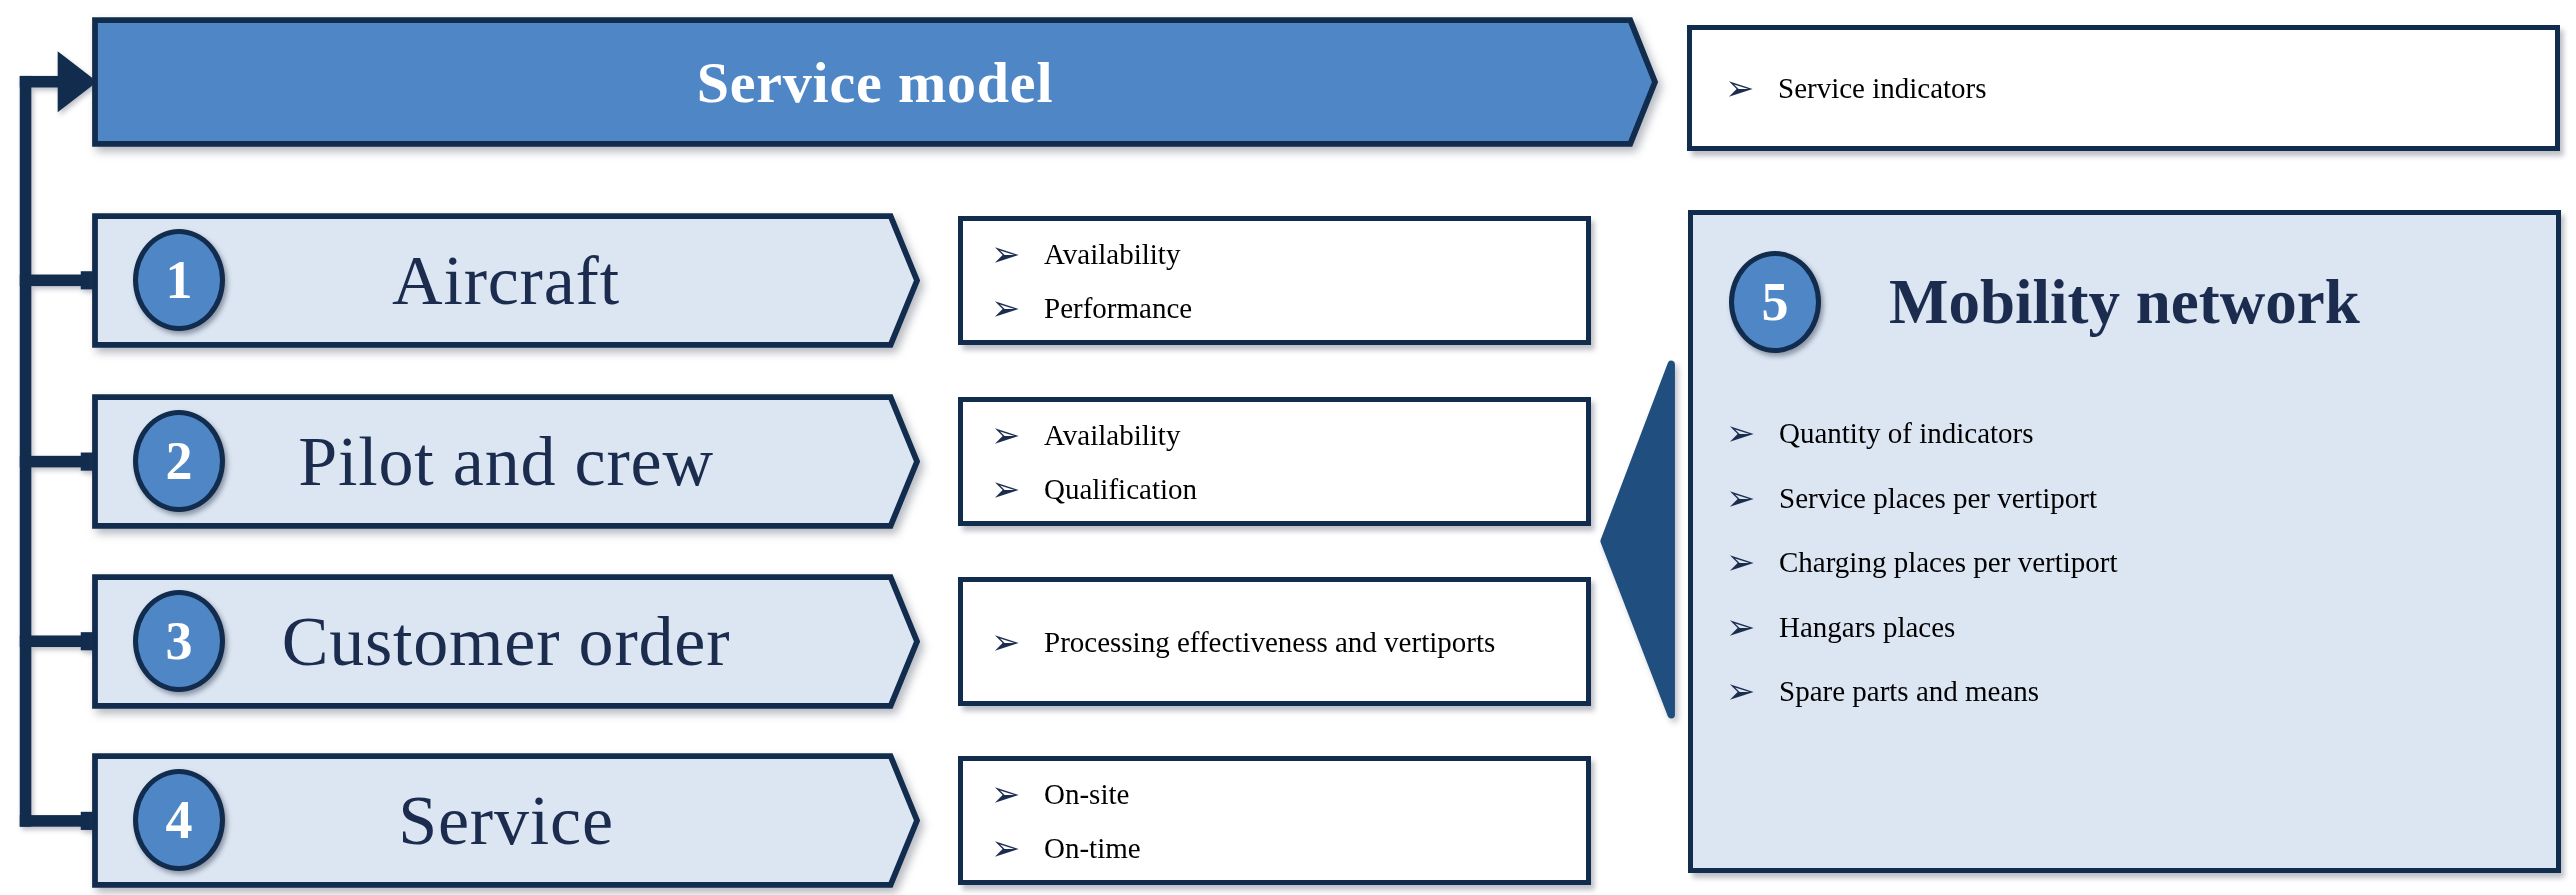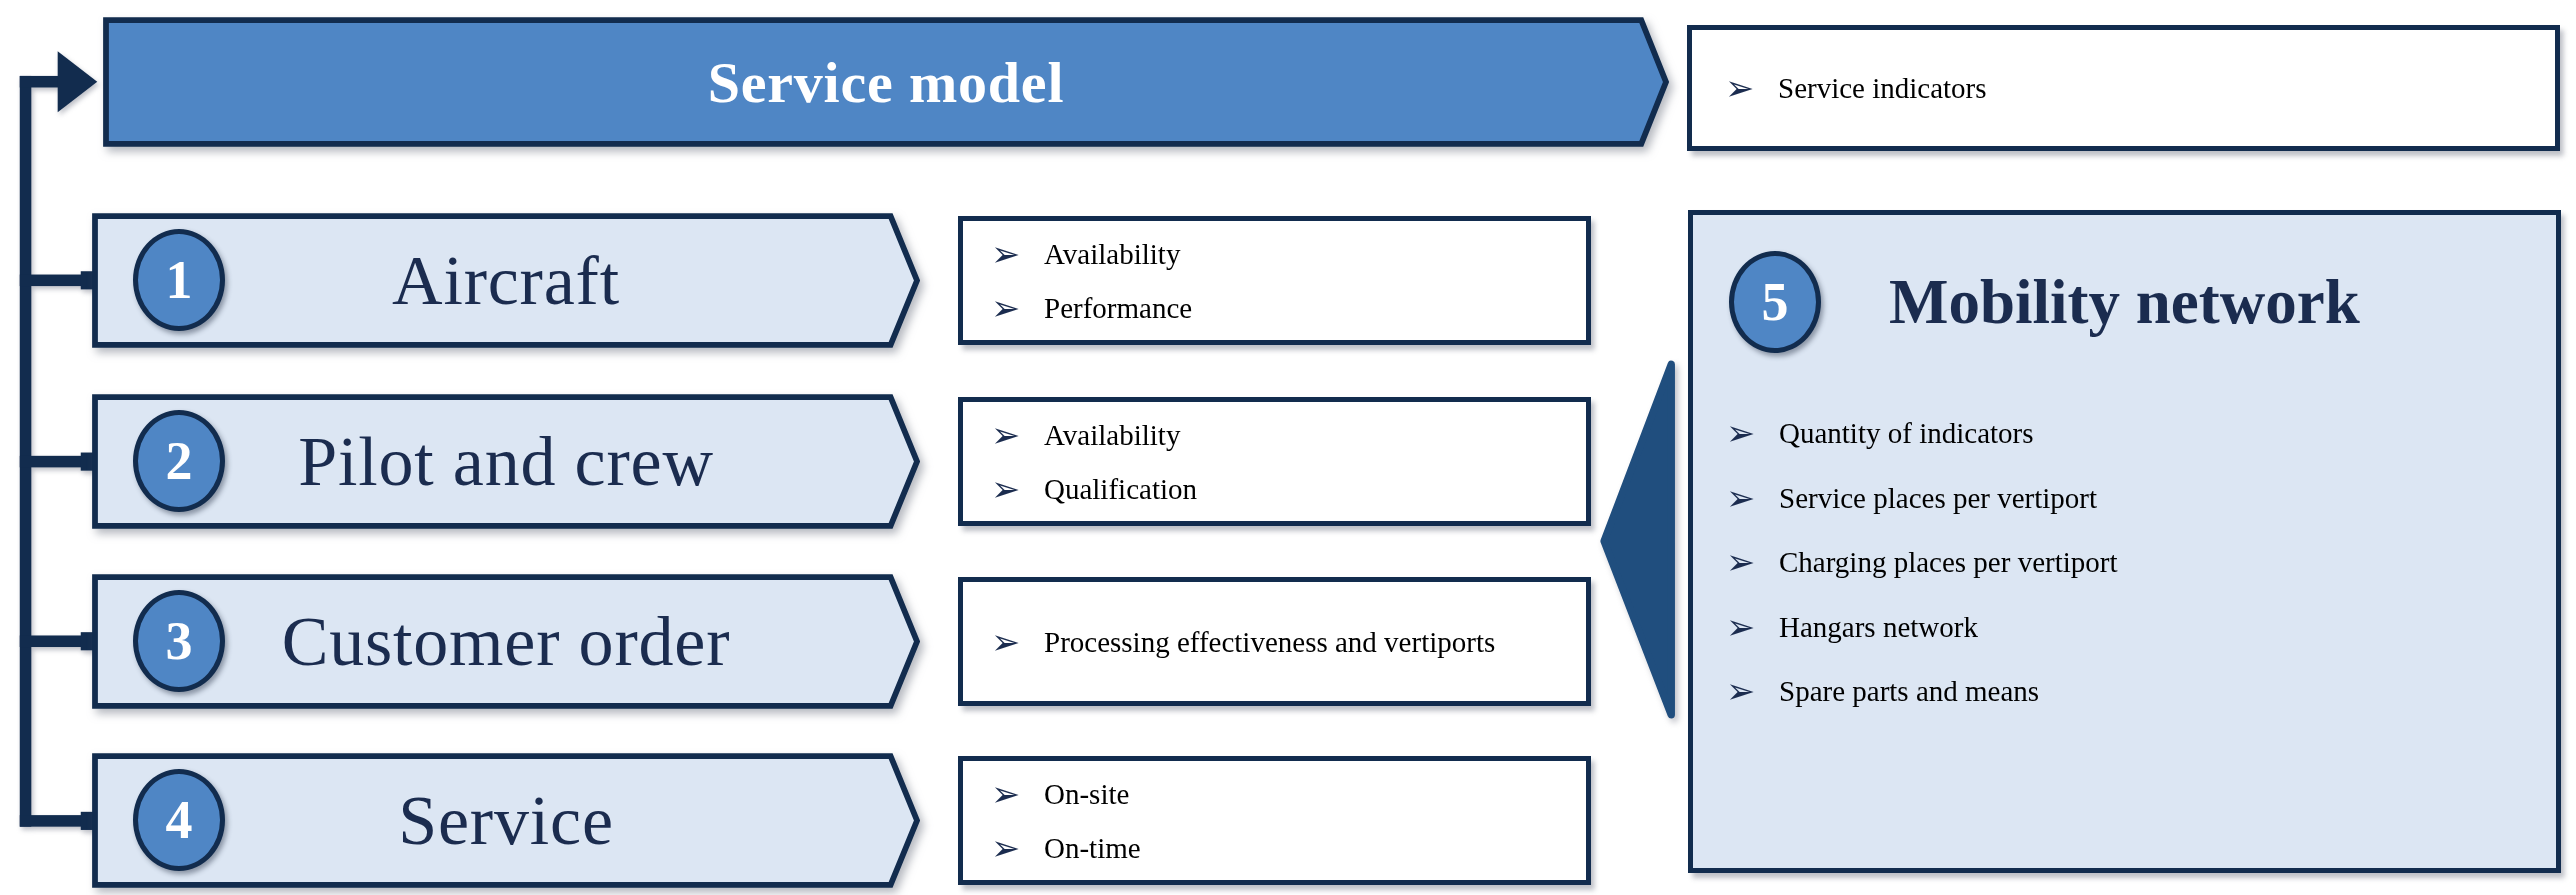--- a/index.html
+++ b/index.html
@@ -6,21 +6,21 @@
   .canvas{position:relative;width:2576px;height:896px;background:#ffffff;overflow:hidden;
           font-family:"Liberation Serif","DejaVu Serif",serif;color:#1b2c4f;}
 
   svg{display:block;overflow:visible;}
 
   
   .connector{position:absolute;left:0;top:0;pointer-events:none;
              filter:drop-shadow(2.5px 3.3px 2.5px rgba(110,115,130,.45));}
 
   
-  .banner{position:absolute;left:106px;top:20px;width:1560px;height:124px;
+  .banner{position:absolute;left:95px;top:20px;width:1560px;height:124px;
           filter:drop-shadow(4.1px 5px 4.1px rgba(110,115,130,.5));}
   .banner-label{position:absolute;inset:0;display:flex;align-items:center;justify-content:center;
                 font-size:58px;font-weight:bold;color:#ffffff;letter-spacing:0.8px;}
 
   
   .row{position:absolute;left:95px;width:822px;height:129px;
        filter:drop-shadow(4.1px 5px 4.1px rgba(110,115,130,.5));}
   .pos-r1{top:216px}.pos-r2{top:397px}.pos-r3{top:577px}.pos-r4{top:756px}
   .row-label{position:absolute;inset:0;display:flex;align-items:center;justify-content:center;
              font-size:70px;letter-spacing:0.8px;}
@@ -195,21 +195,21 @@
       <div class="bullet-item">
         <span class="bullet">➢</span>
         <span class="bullet-text">Service places per vertiport</span>
       </div>
       <div class="bullet-item">
         <span class="bullet">➢</span>
         <span class="bullet-text">Charging places per vertiport</span>
       </div>
       <div class="bullet-item">
         <span class="bullet">➢</span>
-        <span class="bullet-text">Hangars network</span>
+        <span class="bullet-text">Hangars places</span>
       </div>
       <div class="bullet-item">
         <span class="bullet">➢</span>
         <span class="bullet-text">Spare parts and means</span>
       </div>
     </div>
   </div>
 
 </div>
 

